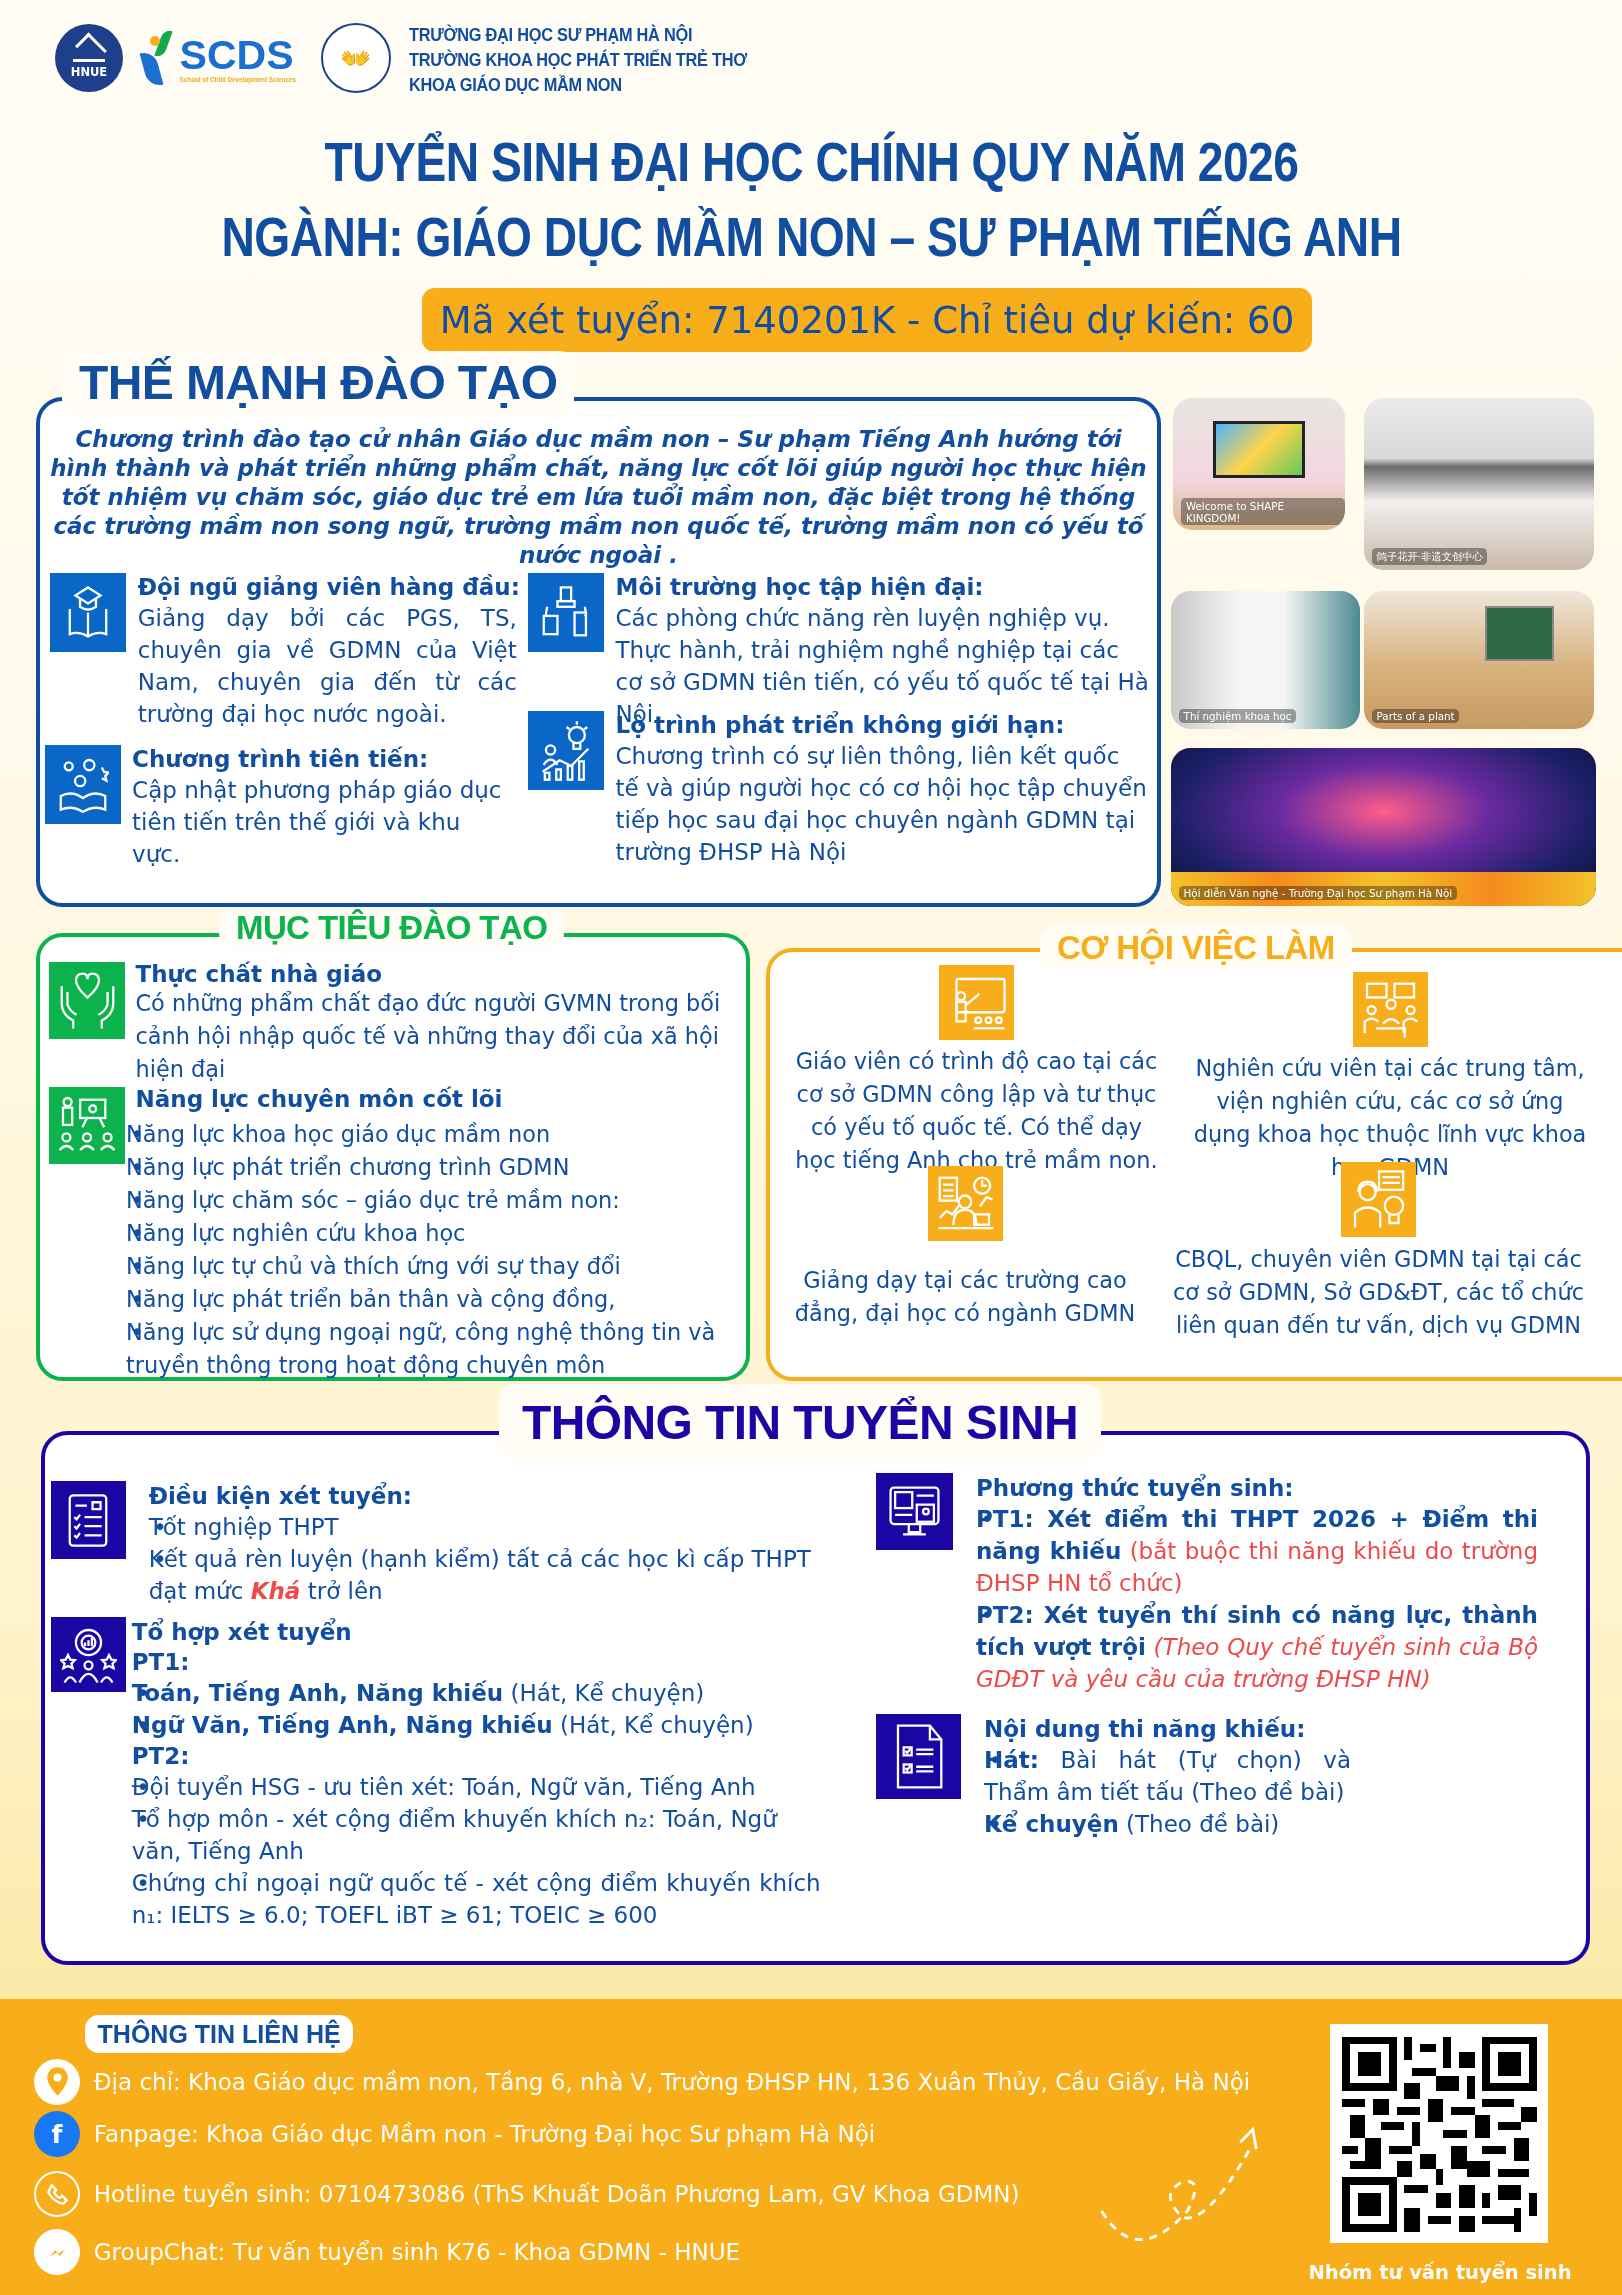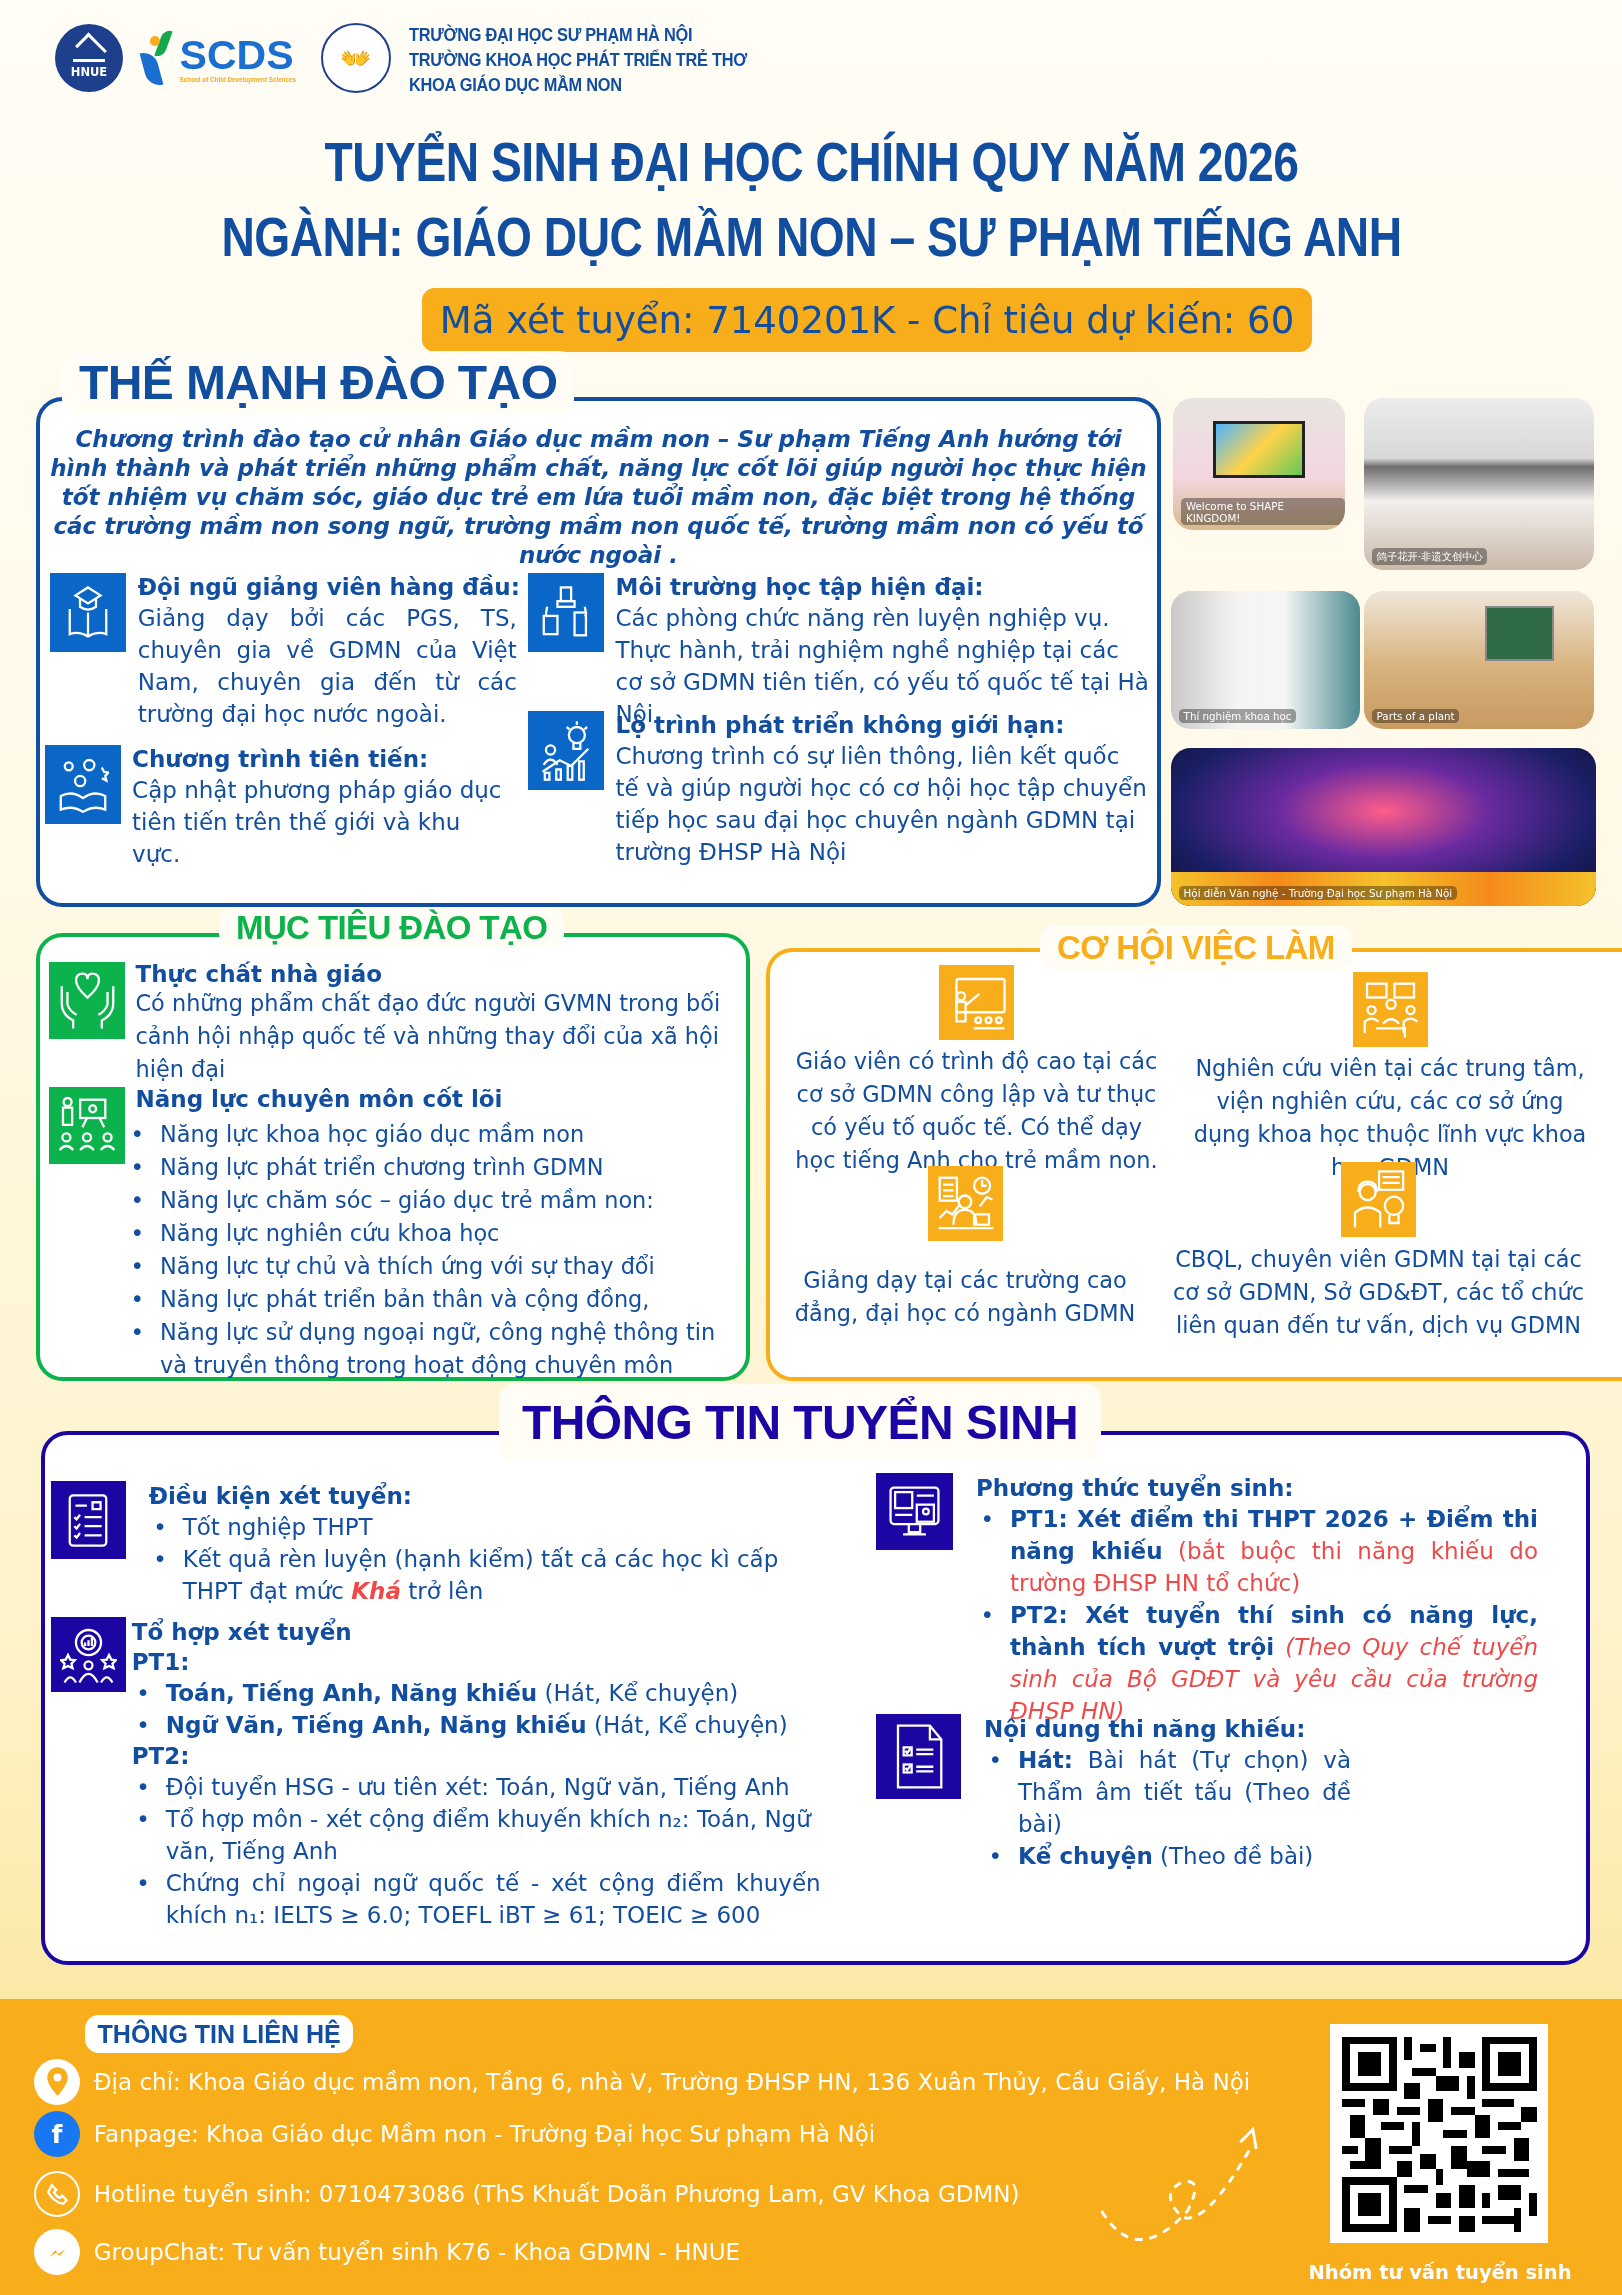--- a/index.html
+++ b/index.html
@@ -45,21 +45,21 @@
   .photos { left: 1171px; top: 396px; width: 425px; height: 511px; }
   .ph { position:absolute; border-radius: 19.5px; overflow:hidden; }
   .ph span { position:absolute; left: 8px; bottom: 5.7px; font-size: 10.3px; color:#fff; background: rgba(0,0,0,0.35); padding: 1.1px 4.6px; border-radius: 4.6px; }
   .goals { left: 36px; top: 933px; width: 714px; height: 448px; border: 4px solid #0cb34c; }
   .goals-title { left: 219px; top: 907px; font-size: 33px; color: #0cb34c; height: 41px; line-height: 41px; }
   .jobs { left: 766px; top: 948px; width: 920px; height: 433px; border: 4px solid #f8ae1b; }
   .jobs-title { left: 1040px; top: 925px; font-size: 33px; color: #f8ae1b; height: 46px; line-height: 46px; }
   .goal-text h4 { font-size: 23px; font-weight: bold; color: #124ea0; line-height: 25px; }
   .goal-text p { font-size: 22.4px; color: #124ea0; line-height: 33px; }
   ul.bul { list-style: none; }
-  ul.bul li { position: relative; padding-left: 34px; font-size: 22.4px; line-height: 33px; color: #124ea0; }
+  ul.bul li { position: relative; font-size: 22.4px; line-height: 33px; color: #124ea0; }
   ul.bul li:before { content: "•"; position:absolute; left: 4.6px; top: 0; font-size: 23px; }
   .job { position:absolute; text-align:center; font-size: 22.4px; line-height: 33px; color: #124ea0; }
   .job .ico { margin: 0 auto 5.7px; }
   .admission { left: 41px; top: 1431px; width: 1549px; height: 534px; border: 4px solid #1b06a4; }
   .admission-title { left: 499px; top: 1384px; font-size: 48px; color: #1b06a4; height: 77px; line-height: 77px; padding: 0 23px; }
   .adm-sec h4 { font-size: 23px; font-weight: bold; color: #124ea0; line-height: 30px; }
   .adm-sec ul.bul li { font-size: 23px; line-height: 32px; }
   .b { font-weight: bold; }
   .red { color: #ef4a4a; }
   .it { font-style: italic; }

